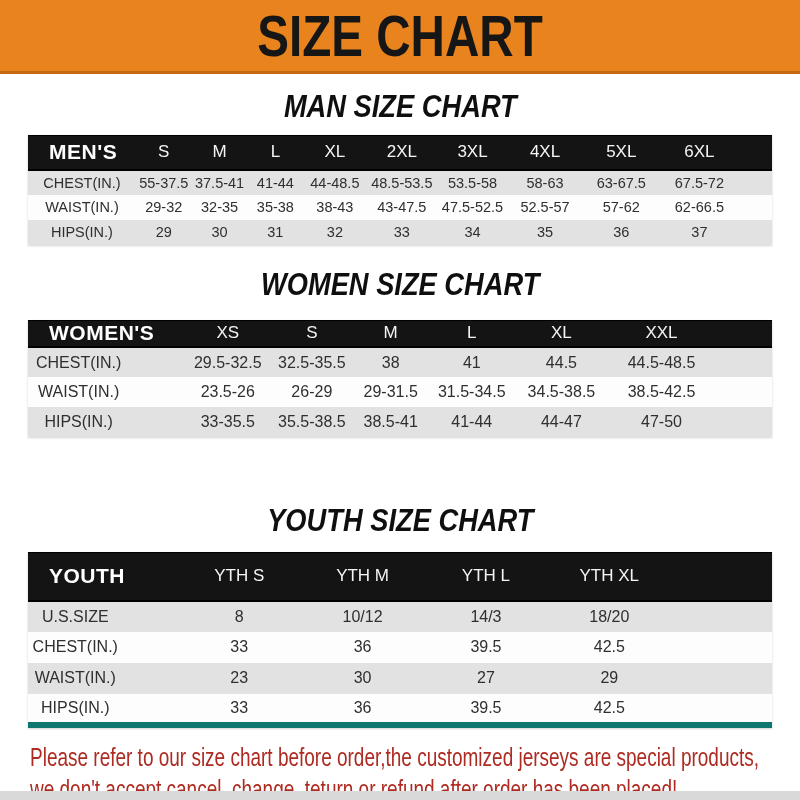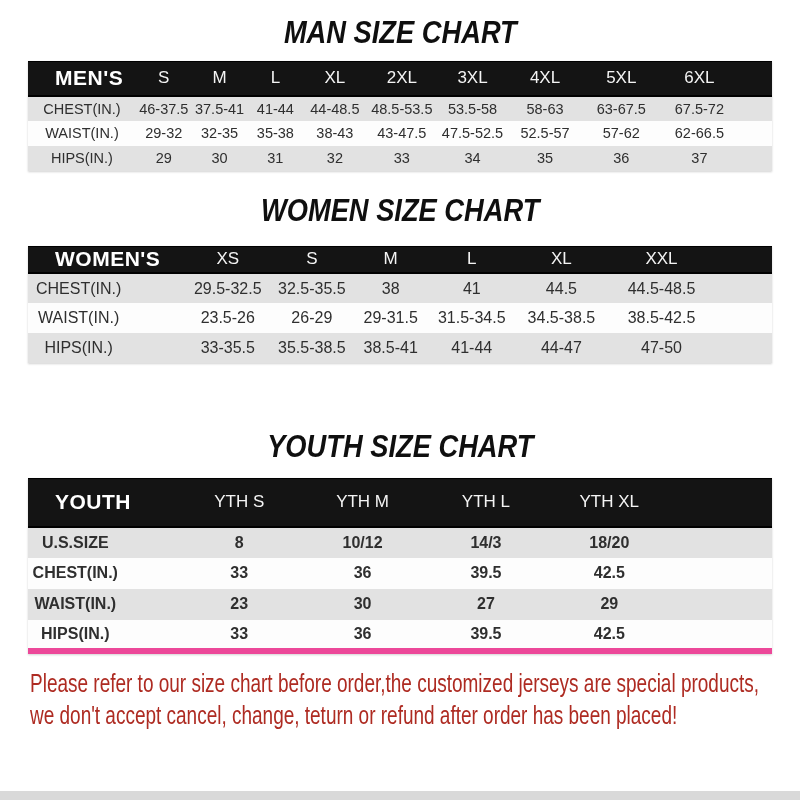--- a/index.html
+++ b/index.html
@@ -26,57 +26,60 @@
   .h-man{margin-top:17px;}
   .h-women{margin-top:24px;}
   .h-youth{margin-top:68px;}
   
   table.size-table{
     border-collapse:collapse;table-layout:fixed;width:744px;margin-left:28px;
     box-shadow:0 1px 2px rgba(0,0,0,0.18);
   }
   .m-men{margin-top:12px;}
   .m-women{margin-top:19px;}
-  .m-youth{margin-top:15px;border-bottom:6px solid #ec4899;}
+  .m-youth{margin-top:15px;border-bottom:6px solid #0f766e;}
   .size-table th,.size-table td{padding:0;white-space:nowrap;overflow:hidden;}
   .size-table thead th{
     background:var(--c-header-black,#141414);color:#ffffff;
     border-top:1px solid #000;border-bottom:2px solid #000;
   }
   .size-table .head-label{
-    font-size:21px;font-weight:bold;text-align:left;padding-left:27px;letter-spacing:0.5px;
+    font-size:21px;font-weight:bold;text-align:left;padding-left:21px;letter-spacing:0.5px;
   }
   .size-table .head-col{font-size:17px;font-weight:normal;text-align:center;color:#f4f4f4;}
   .size-table tbody td{text-align:center;color:#2f2f2f;background:#fdfdfd;}
   .size-table tbody tr:nth-child(odd) td{background:var(--c-row-gray,#E2E2E2);}
   .t-men thead tr{height:34px;}
   .t-men tbody tr{height:25px;}
   .t-men tbody td{font-size:14.5px;}
   .t-women thead tr{height:27px;}
   .t-women tbody tr{height:30px;}
   .t-women tbody td{font-size:16px;}
   .t-youth thead tr{height:48px;}
   .t-youth tbody tr{height:31px;}
-  .t-youth tbody td{font-size:16px;font-weight:bold;}
+  .t-youth tbody td{font-size:16px;}
   .t-women .row-label,.t-youth .row-label{padding-right:55px;}
   
   .footer-text{
     margin:13px 0 0 30px;color:var(--c-red,#AE2B22);
     font-size:26px;line-height:32px;width:1020px;
     transform:scaleX(0.73);transform-origin:top left;white-space:nowrap;
   }
   .bottom-strip{
     position:absolute;left:0;bottom:0;width:800px;height:9px;background:#d9d9d9;
   }
 </style>
 </head>
 <body>
 
 <div>
 
+  <div class="banner">
+    <div class="title">SIZE CHART</div>
+  </div>
 
   <div class="sec-heading h-man">
     <span>MAN SIZE CHART</span>
   </div>
   <table class="size-table m-men t-men">
       <colgroup>
         <col style="width: 14.5%;">
         <col style="width: 7.5%;">
         <col style="width: 7.5%;">
         <col style="width: 7.5%;">
@@ -99,21 +102,21 @@
           <th class="head-col">3XL</th>
           <th class="head-col">4XL</th>
           <th class="head-col">5XL</th>
           <th class="head-col">6XL</th>
           <th class="head-col spacer"></th>
         </tr>
       </thead>
       <tbody>
         <tr>
           <td class="row-label">CHEST(IN.)</td>
-          <td>46-37.5</td>
+          <td>55-37.5</td>
           <td>37.5-41</td>
           <td>41-44</td>
           <td>44-48.5</td>
           <td>48.5-53.5</td>
           <td>53.5-58</td>
           <td>58-63</td>
           <td>63-67.5</td>
           <td>67.5-72</td>
           <td class="spacer"></td>
         </tr>

